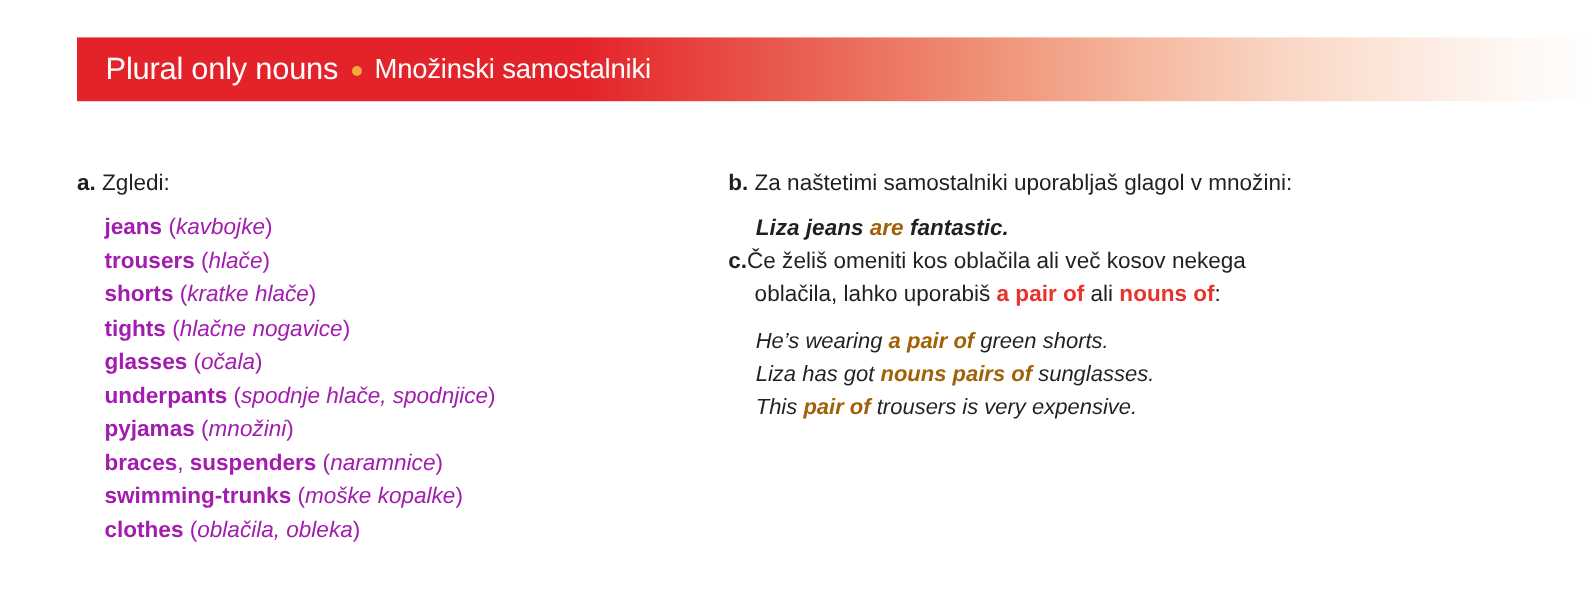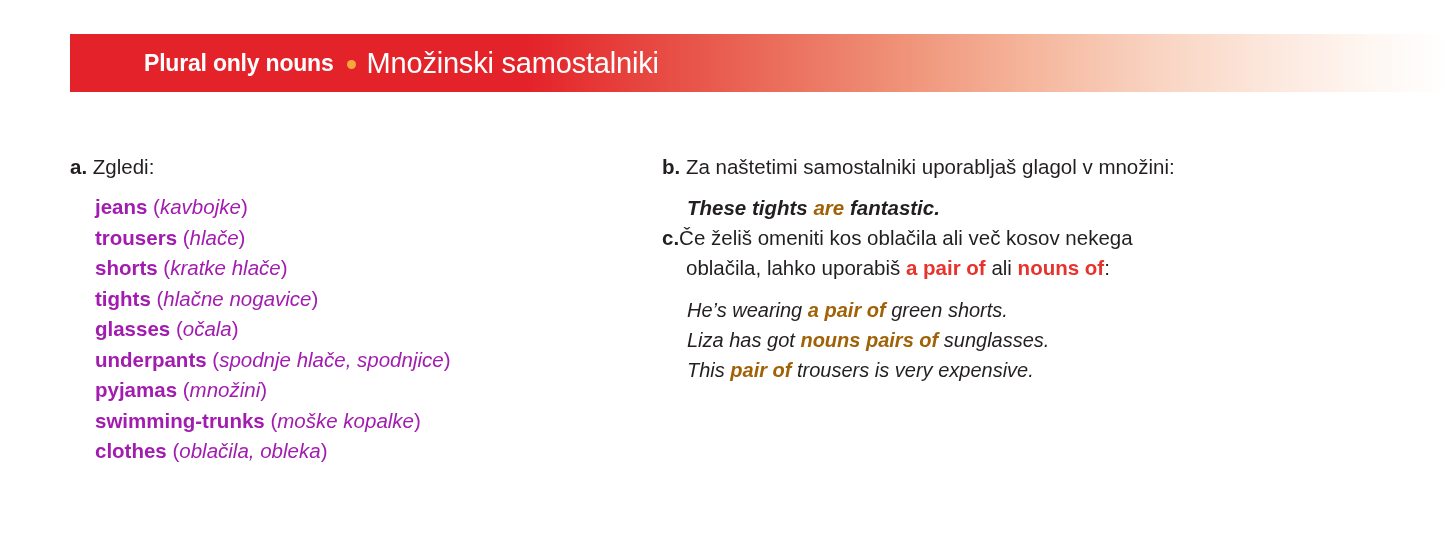--- a/index.html
+++ b/index.html
@@ -33,41 +33,40 @@
         #f9d4c2 79%,
         #fce7dc 87%,
         #fef6f1 94%,
         #ffffff 100%);
     display: flex;
     align-items: center;
     box-sizing: border-box;
     padding-left: 26px;
   }
   .header-title {
-    font-weight: bold;
-    font-size: 23px;
+    font-weight: normal;
+    font-size: 28px;
     color: #ffffff;
     letter-spacing: -0.2px;
     white-space: nowrap;
-    margin-left: 48px;
   }
   .header-bullet {
     display: inline-block;
     width: 9px;
     height: 9px;
     border-radius: 50%;
     background: #f5a83c;
     margin: 0 11px 0 13px;
     flex: 0 0 auto;
     position: relative;
     top: 1px;
   }
   .header-subtitle {
     font-weight: normal;
-    font-size: 29px;
+    font-size: 25px;
     color: #ffffff;
     letter-spacing: -0.2px;
     white-space: nowrap;
   }
 
   
   .columns {
     position: absolute;
     left: 0;
     top: 140px;
@@ -181,39 +180,42 @@
         <li>
           <span class="w-en">glasses</span><span class="w-par"> (</span><span class="w-sl">očala</span><span class="w-par">)</span>
         </li>
         <li>
           <span class="w-en">underpants</span><span class="w-par"> (</span><span class="w-sl">spodnje hlače, spodnjice</span><span class="w-par">)</span>
         </li>
         <li>
           <span class="w-en">pyjamas</span><span class="w-par"> (</span><span class="w-sl">množini</span><span class="w-par">)</span>
         </li>
         <li>
+          <span class="w-en">braces</span><span class="w-sep">, </span><span class="w-en">suspenders</span><span class="w-par"> (</span><span class="w-sl">naramnice</span><span class="w-par">)</span>
+        </li>
+        <li>
           <span class="w-en">swimming-trunks</span><span class="w-par"> (</span><span class="w-sl">moške kopalke</span><span class="w-par">)</span>
         </li>
         <li>
           <span class="w-en">clothes</span><span class="w-par"> (</span><span class="w-sl">oblačila, obleka</span><span class="w-par">)</span>
         </li>
       </ul>
     </div>
 
   </div>
 
   <div class="col col-right">
 
     <div class="section sec-b">
       <div class="sec-head">
         <span class="sec-letter">b.</span>
         <span class="sec-head-text">Za naštetimi samostalniki uporabljaš glagol v množini:</span>
       </div>
       <div class="example-block">
-        <div class="example strong-line"><span>These tights </span><span class="hl-red-bi">are</span><span> fantastic.</span></div>
+        <div class="example strong-line"><span>Liza jeans </span><span class="hl-red-bi">are</span><span> fantastic.</span></div>
       </div>
     </div>
 
     <div class="section sec-c">
       <div class="sec-head">
         <span class="sec-letter">c.</span><span class="sec-head-text">Če želiš omeniti kos oblačila ali več kosov nekega</span><br><span class="sec-head-text">oblačila, lahko uporabiš </span><span class="hl-red-b">a pair of</span><span class="sec-head-text"> ali </span><span class="hl-red-b">nouns of</span><span class="sec-head-text">:</span>
       </div>
 
       <div class="example-block">
         <div class="example"><span>He’s wearing </span><span class="hl-red-bi">a pair of</span><span> green shorts.</span></div>

